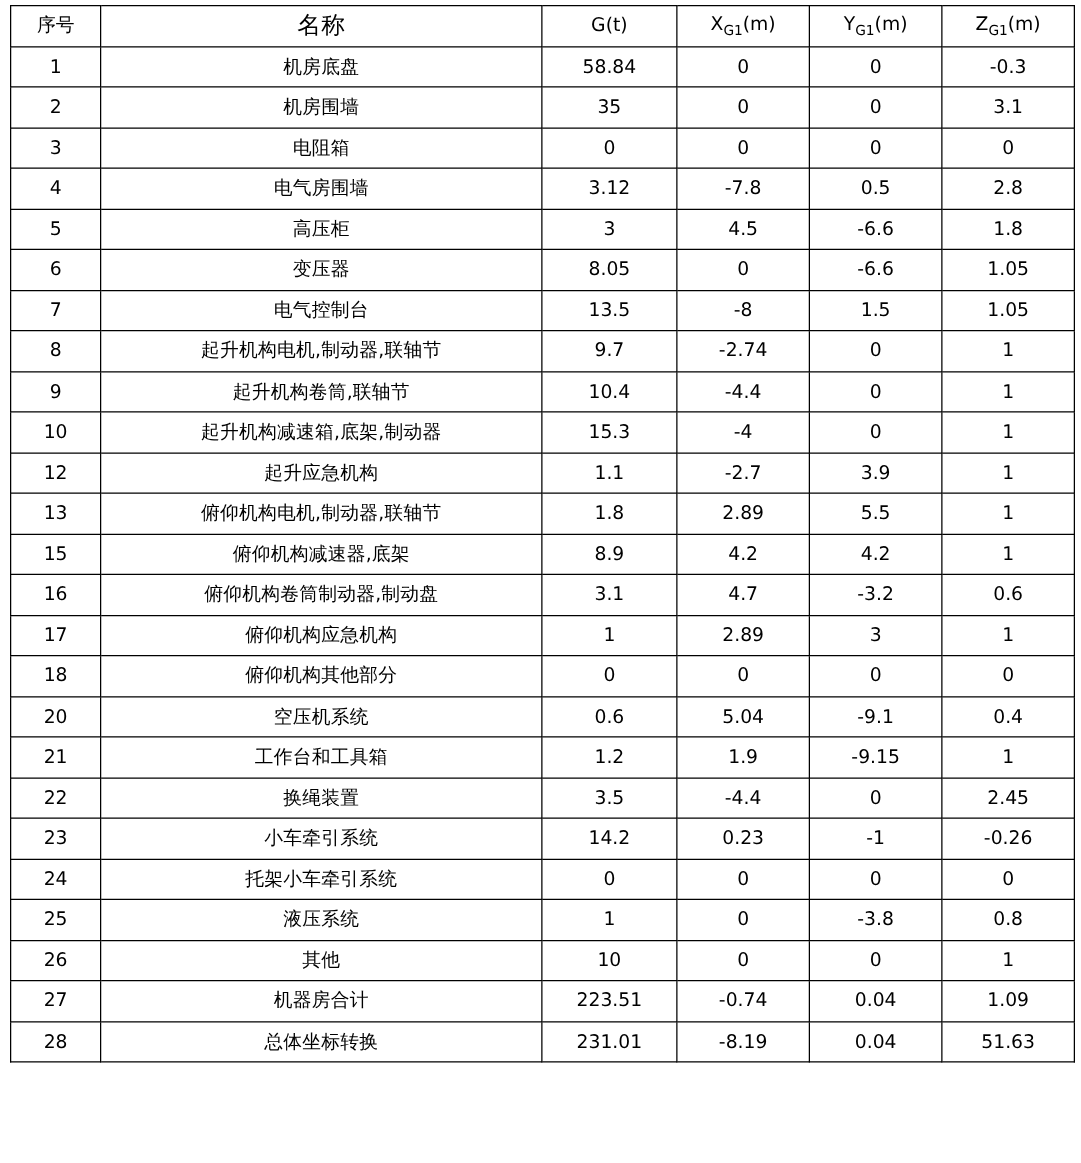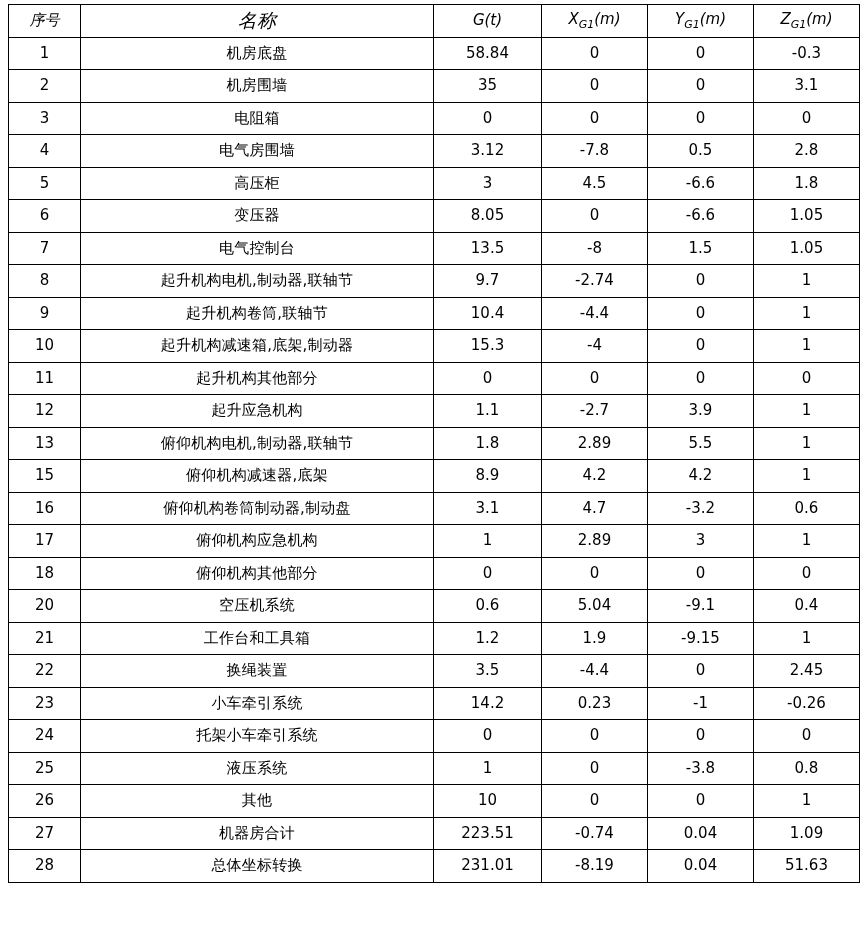--- a/index.html
+++ b/index.html
@@ -38,21 +38,20 @@
   }
   col.c-idx { width: 72px; }
   col.c-name { width: 353px; }
   col.c-g { width: 108px; }
   col.c-x { width: 106px; }
   col.c-y { width: 106px; }
   col.c-z { width: 106px; }
 
   .hdr td {
     font-size: 16px;
-    font-style: italic;
   }
   .name-cell {
     font-size: 16px;
     letter-spacing: 0.2px;
   }
   .hdr .name-cell {
     font-size: 19px;
   }
   .num-cell {
     font-size: 15px;
@@ -160,28 +159,20 @@
         </tr>
         <tr>
           <td class="num-cell">10</td>
           <td class="name-cell">起升机构减速箱,底架,制动器</td>
           <td class="num-cell">15.3</td>
           <td class="num-cell">-4</td>
           <td class="num-cell">0</td>
           <td class="num-cell">1</td>
         </tr>
         <tr>
-          <td class="num-cell">11</td>
-          <td class="name-cell">起升机构其他部分</td>
-          <td class="num-cell">0</td>
-          <td class="num-cell">0</td>
-          <td class="num-cell">0</td>
-          <td class="num-cell">0</td>
-        </tr>
-        <tr>
           <td class="num-cell">12</td>
           <td class="name-cell">起升应急机构</td>
           <td class="num-cell">1.1</td>
           <td class="num-cell">-2.7</td>
           <td class="num-cell">3.9</td>
           <td class="num-cell">1</td>
         </tr>
         <tr>
           <td class="num-cell">13</td>
           <td class="name-cell">俯仰机构电机,制动器,联轴节</td>

